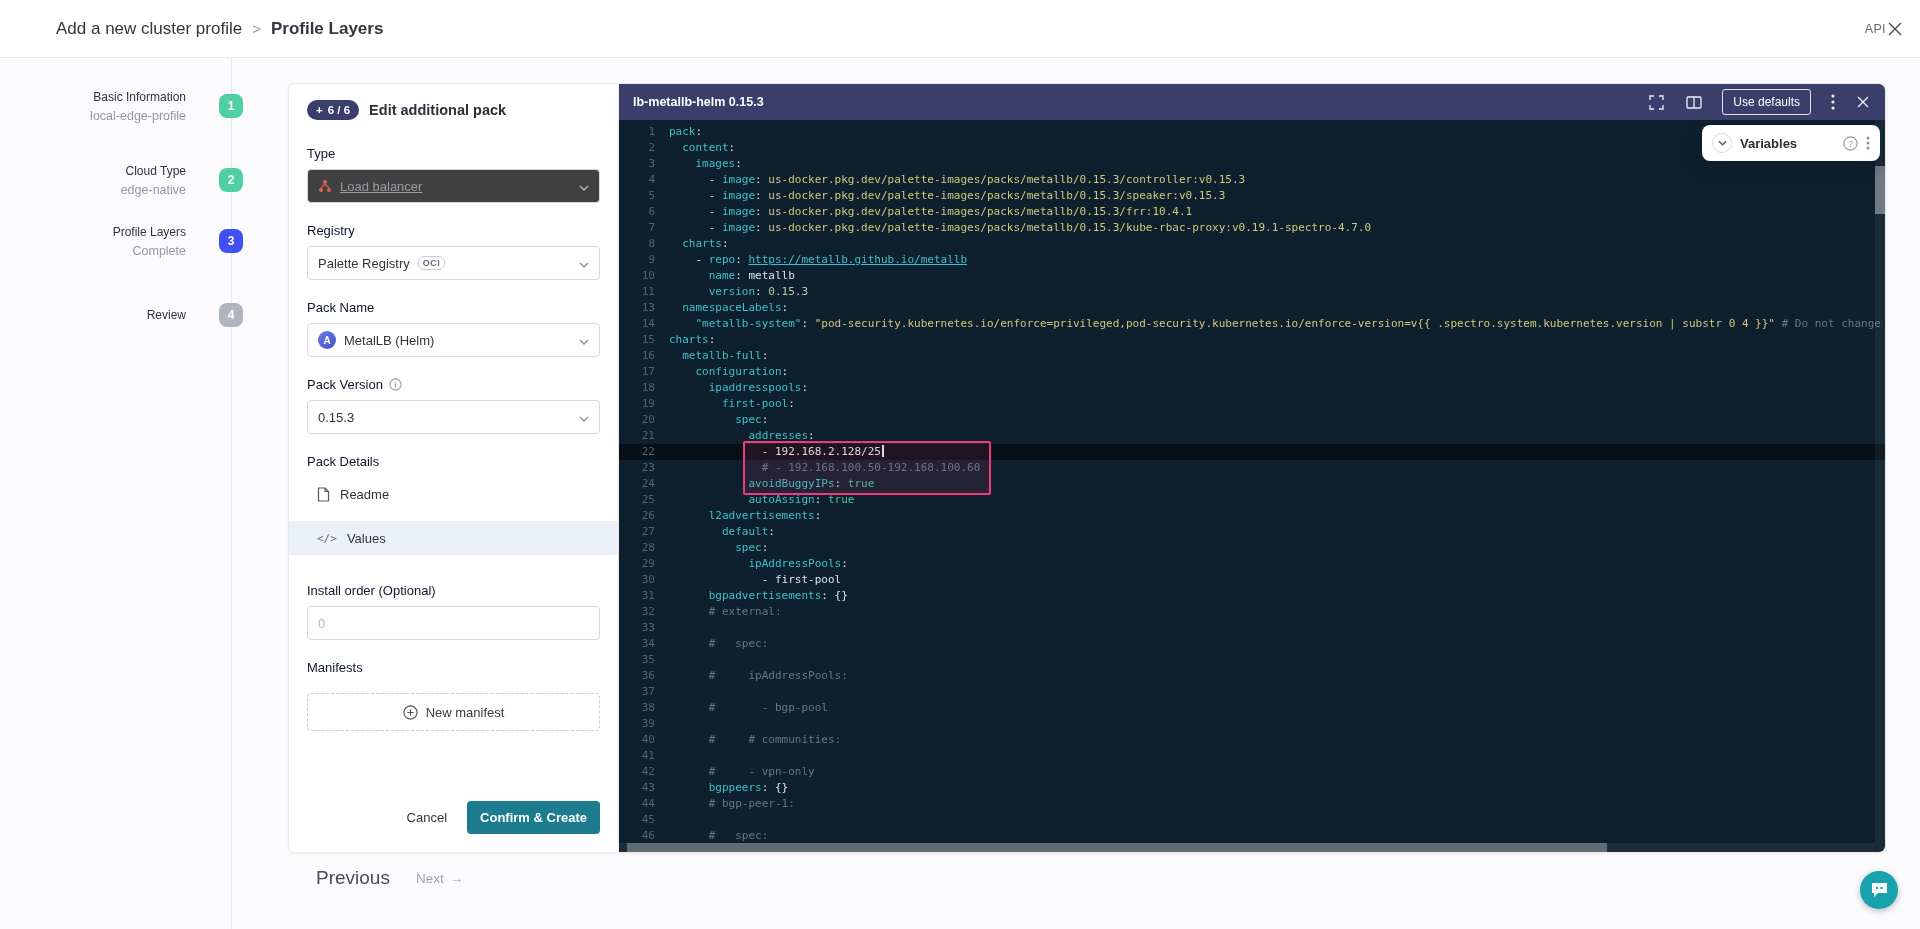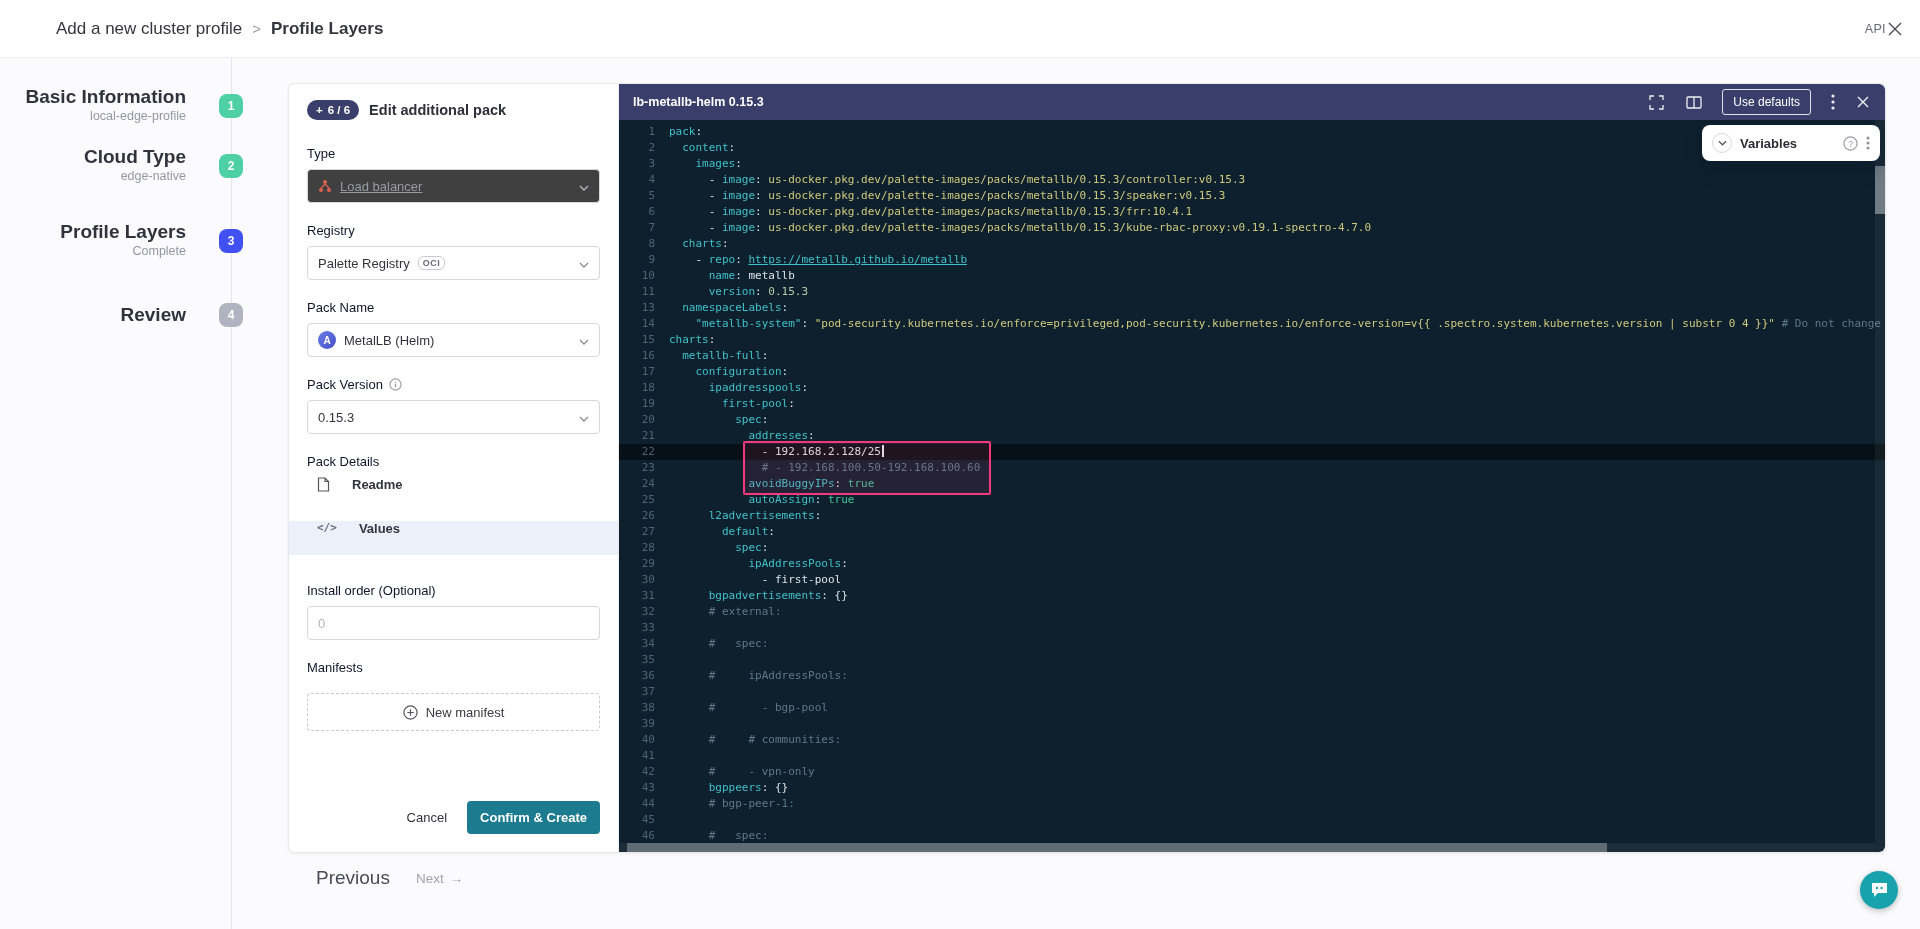--- a/index.html
+++ b/index.html
@@ -15,28 +15,28 @@
   .breadcrumb .current { font-weight:700; }
   .topbar-right { display:flex; align-items:center; }
   .api-link { font-size:12.5px; color:#6a6a78; letter-spacing:.4px; cursor:pointer; }
   .icon-btn { background:none; border:none; cursor:pointer; display:grid; place-items:center; padding:2px; }
 
   
   .v-divider { position:absolute; left:231px; top:58px; bottom:0; width:1px; background:#e6e6ec; }
   .stepper { position:absolute; left:0; top:58px; width:231px; bottom:0; }
   .step-item { position:absolute; right:-12px; display:flex; align-items:center; gap:33px; cursor:pointer; }
   .step-text { text-align:right; }
-  .step-title { font-size:19px; font-weight:700; color:#32323c; line-height:18px;margin-left:9px; }
+  .step-title { font-size:12px; font-weight:400; color:#32323c; line-height:18px;margin-left:9px; }
   .step-sub { font-size:12.5px; color:#9696a2; line-height:16px; margin-top:2px; }
   .step-badge { width:24px; height:24px; border-radius:8px; color:#fff; font-size:12px; font-weight:700;
                 display:grid; place-items:center; flex:0 0 24px; }
   .step-badge.done { background:var(--step-done,#4ed0a4); }
   .step-badge.active { background:var(--step-active,#4150f0); }
   .step-badge.pending { background:var(--step-pending,#b0b4c0); }
-  .s1 { top:30px; } .s2 { top:90px; } .s3 { top:165px; } .s4 { top:245px; }
+  .s1 { top:30px; } .s2 { top:104px; } .s3 { top:165px; } .s4 { top:245px; }
 
   
   .card { position:absolute; left:288px; top:83px; width:1598px; height:770px; background:#fff;
           border:1px solid #e7e7ed; border-radius:6px; display:flex;
           box-shadow:0 1px 3px rgba(16,24,40,.06); z-index:5; }
 
   
   .form-panel { width:330px; flex:0 0 330px; padding:16px 18px 10px; display:flex; flex-direction:column;
                 border-right:1px solid #ececf1; border-radius:6px 0 0 6px; }
   .fp-header { display:flex; align-items:center; gap:10px; }
@@ -47,22 +47,22 @@
   .field-label.first { margin-top:26px; }
   .select, .text-input { height:34px; border:1px solid #d6d6de; border-radius:4px; background:#fff;
             display:flex; align-items:center; padding:0 10px; font-size:13px; color:#33333d; gap:8px;
             position:relative; cursor:pointer; }
   .select .chev { margin-left:auto; }
   .select.disabled { background:#404040; color:#9a9aa6; cursor:default;text-decoration:underline; }
   .oci-badge { font-size:9px; letter-spacing:.5px; color:#6a6a78; border:1px solid #c9c9d4;
                border-radius:6px; padding:1px 4px; font-weight:700; }
   .pack-logo { width:18px; height:18px; border-radius:50%; background:linear-gradient(135deg,#6b7ce8,#4550c8);
                color:#fff; font-size:10px; font-weight:700; display:grid; place-items:center; flex:0 0 18px; }
-  .detail-row { height:34px; display:flex; align-items:flex-start; gap:22px; font-size:13px; color:#33333d;
-                margin:0 -18px; padding:0 28px; cursor:pointer;font-weight:bold; }
+  .detail-row { height:34px; display:flex; align-items:center; gap:10px; font-size:13px; color:#33333d;
+                margin:0 -18px; padding:0 28px; cursor:pointer; }
   .detail-row + .detail-row { margin-top:10px; }
   .detail-row.active { background:#ecf0f9; }
   .code-glyph { font-family:"DejaVu Sans Mono", monospace; font-size:11px; color:#6a6a78; }
   .text-input { cursor:text; }
   .text-input input { border:none; outline:none; width:100%; font-size:13px; font-family:inherit; color:#33333d; background:transparent; }
   .text-input input::placeholder { color:#b3b3be; }
   .manifest-btn { margin-top:10px; height:38px; border:1px dashed #c9c9d4; border-radius:4px; background:#fff;
                   display:flex; align-items:center; justify-content:center; gap:8px; font-size:13px;
                   color:#3a3a45; cursor:pointer; width:100%; font-family:inherit; }
   .fp-footer { margin-top:auto; display:flex; justify-content:flex-end; align-items:center; gap:20px; padding:10px 0 8px; }

